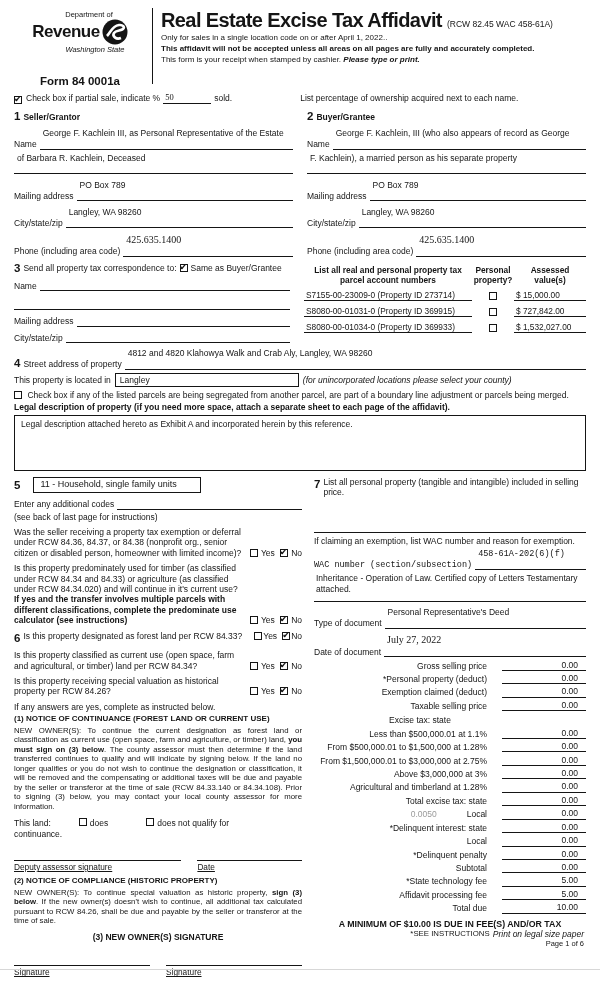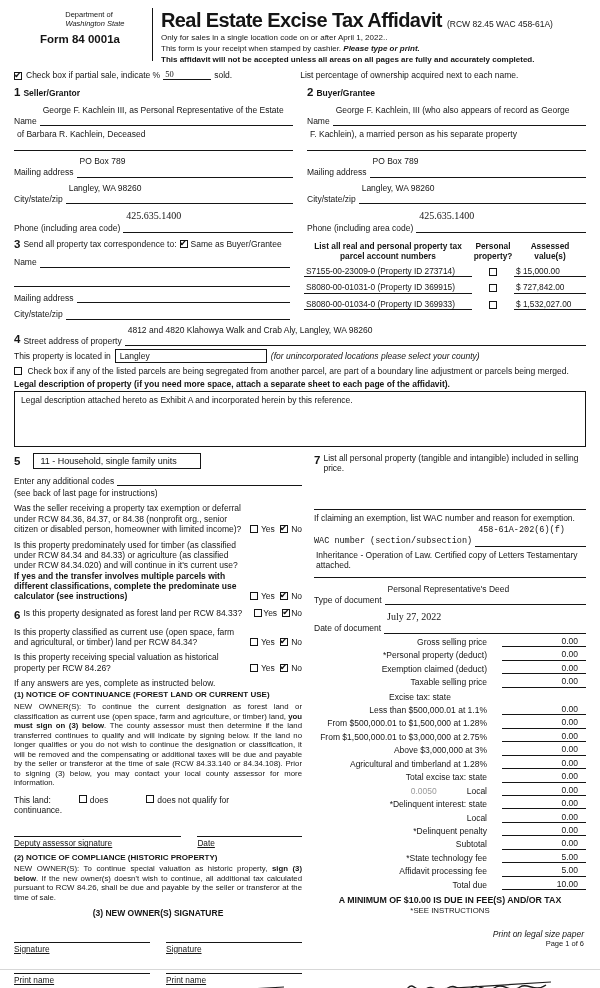--- a/index.html
+++ b/index.html
@@ -11,21 +11,21 @@
   .serif { font-family:"Liberation Serif", serif; }
 
   
   .hdr { display:flex; align-items:stretch; }
   .logo { width:132px; text-align:center; padding-top:4px; flex-shrink:0; }
   .logo .dept { font-size:7.5px; margin-left:18px; }
   .revrow { display:flex; align-items:center; justify-content:center; }
   .rev { font-weight:bold; font-size:17px; letter-spacing:-0.5px; }
   .logomark { width:26px; height:26px; margin-left:2px; }
   .wastate { font-style:italic; font-size:7.5px; margin-left:30px; }
-  .formno { font-weight:bold; font-size:11.5px; margin-top:4px; }
+  .formno { font-weight:bold; font-size:11.5px; margin-top:20px; }
   .hdr-div { border-left:1.5px solid #151515; margin:2px 8px 4px 6px; }
   .titleblock { padding-top:2px; }
   .title-row { display:flex; align-items:baseline; }
   .bigtitle { font-size:20px; font-weight:bold; letter-spacing:-0.6px; }
   .rcw { font-size:8.5px; margin-left:5px; }
   .subline { font-size:8px; margin-top:1px; }
 
   
   .fl { display:flex; align-items:flex-end; margin-top:5.5px; }
   .fl .lbl { white-space:nowrap; padding-right:3px; }
@@ -39,21 +39,21 @@
 
   .cols2 { display:grid; grid-template-columns: 1fr 1fr; column-gap:14px; }
 
   
   .ptable { font-size:8.3px; }
   .prow { display:flex; align-items:flex-end; margin-top:5px; }
   .pcol1 { width:168px; } .pcol2 { width:42px; text-align:center; } .pcol3 { width:72px; }
   .phead { display:flex; align-items:flex-start; font-weight:bold; text-align:center; margin-top:4px; }
   .pfill { border-bottom:1px solid #151515; padding:0 2px; }
 
-  .located-box { display:inline-block; border:1.2px solid #151515; width:152px; padding:1px 4px; margin:0 4px; }
+  .located-box { display:inline-block; border:1.2px solid #151515; width:184px; padding:1px 4px; margin:0 4px; }
   .legalbox { border:1.5px solid #151515; height:56px; padding:3px 6px; margin-top:2px; }
 
   .mid { display:grid; grid-template-columns: 288px 1fr; column-gap:12px; margin-top:6px; }
 
   .q { position:relative; margin-top:5px; padding-right:58px; }
   .q .yn { position:absolute; right:0; bottom:0; white-space:nowrap; padding-right:0; }
   .yn .cb { margin-right:1px; margin-left:5px; }
   .qflex { display:flex; margin-top:6px; }
   .qflex .qtext { flex:1; padding-right:4px; }
   .qflex .yn { white-space:nowrap; }
@@ -84,32 +84,39 @@
   .scanline { position:absolute; left:0; right:0; bottom:18px; border-top:1.5px solid #d7d7d7; }
 </style>
 </head>
 <body>
 
 <div class="page">
 
   <div class="hdr">
     <div class="logo">
       <div class="dept">Department of</div>
+      <div class="revrow">
+        <span class="rev">Revenue</span>
+        <svg class="logomark" viewBox="0 0 26 26">
+          <circle cx="13" cy="13" r="12.5" fill="#151515"></circle>
+          <path d="M5 17 C9 13, 10 7, 17 6 C21 5.5, 23 8, 21 10 C19 12, 14 11, 12 14 C10 17, 14 21, 19 19" stroke="#fff" stroke-width="2.6" fill="none"></path>
+        </svg>
+      </div>
       <div class="wastate">Washington State</div>
       <div class="formno">Form 84 0001a</div>
     </div>
     <div class="hdr-div"></div>
     <div class="titleblock">
       <div class="title-row">
         <span class="bigtitle">Real Estate Excise Tax Affidavit</span>
         <span class="rcw">(RCW 82.45 WAC 458-61A)</span>
       </div>
       <div class="subline">Only for sales in a single location code on or after April 1, 2022..</div>
+      <div class="subline b">This affidavit will not be accepted unless all areas on all pages are fully and accurately completed.</div>
       <div class="subline"><span>This form is your receipt when stamped by cashier. </span><span class="it b">Please type or print.</span></div>
-      <div class="subline b">This affidavit will not be accepted unless all areas on all pages are fully and accurately completed.</div>
     </div>
   </div>
 
   <div class="partial">
     <span class="cb checked"></span>
     <span style="margin-left:4px;">Check box if partial sale, indicate %</span>
     <span class="pctfill serif">50</span>
     <span>sold.</span>
     <span style="margin-left:68px;">List percentage of ownership acquired next to each name.</span>
   </div>

